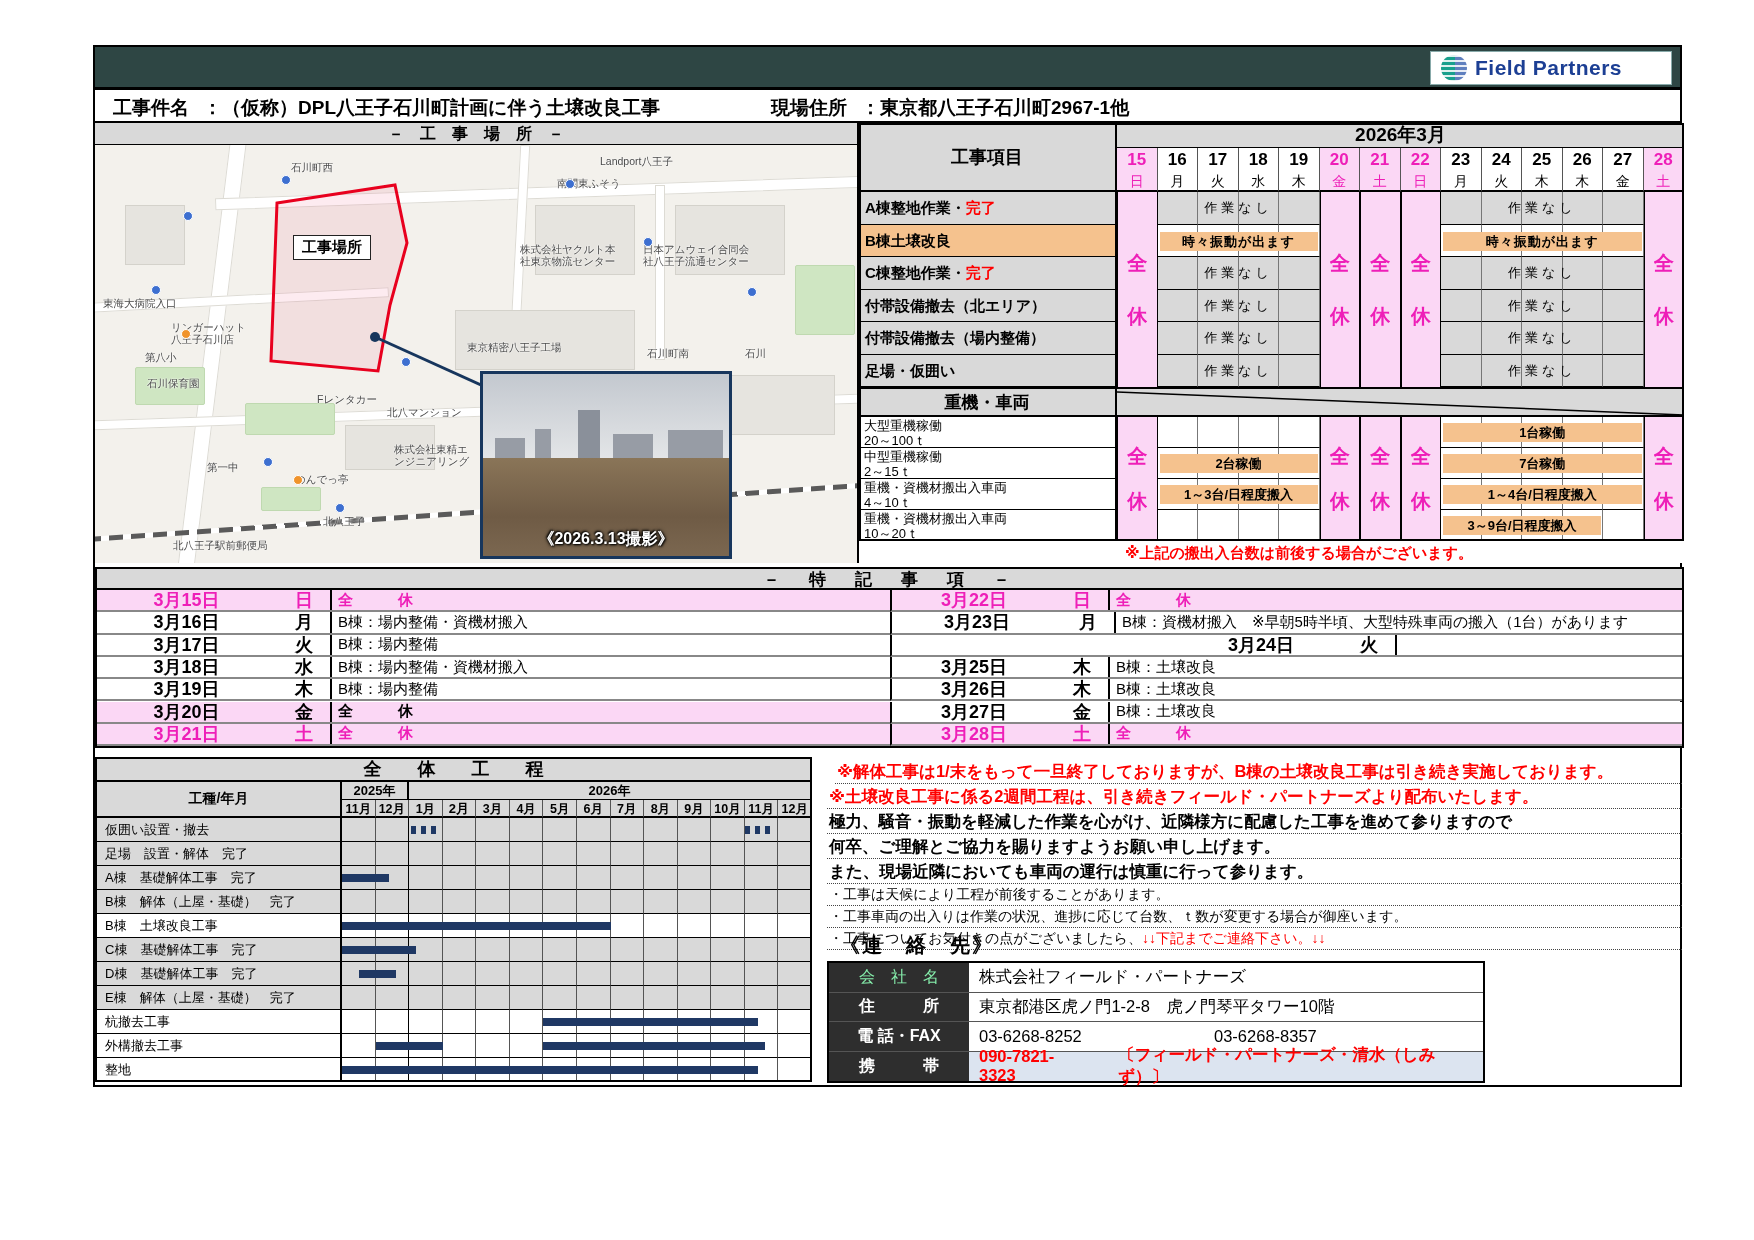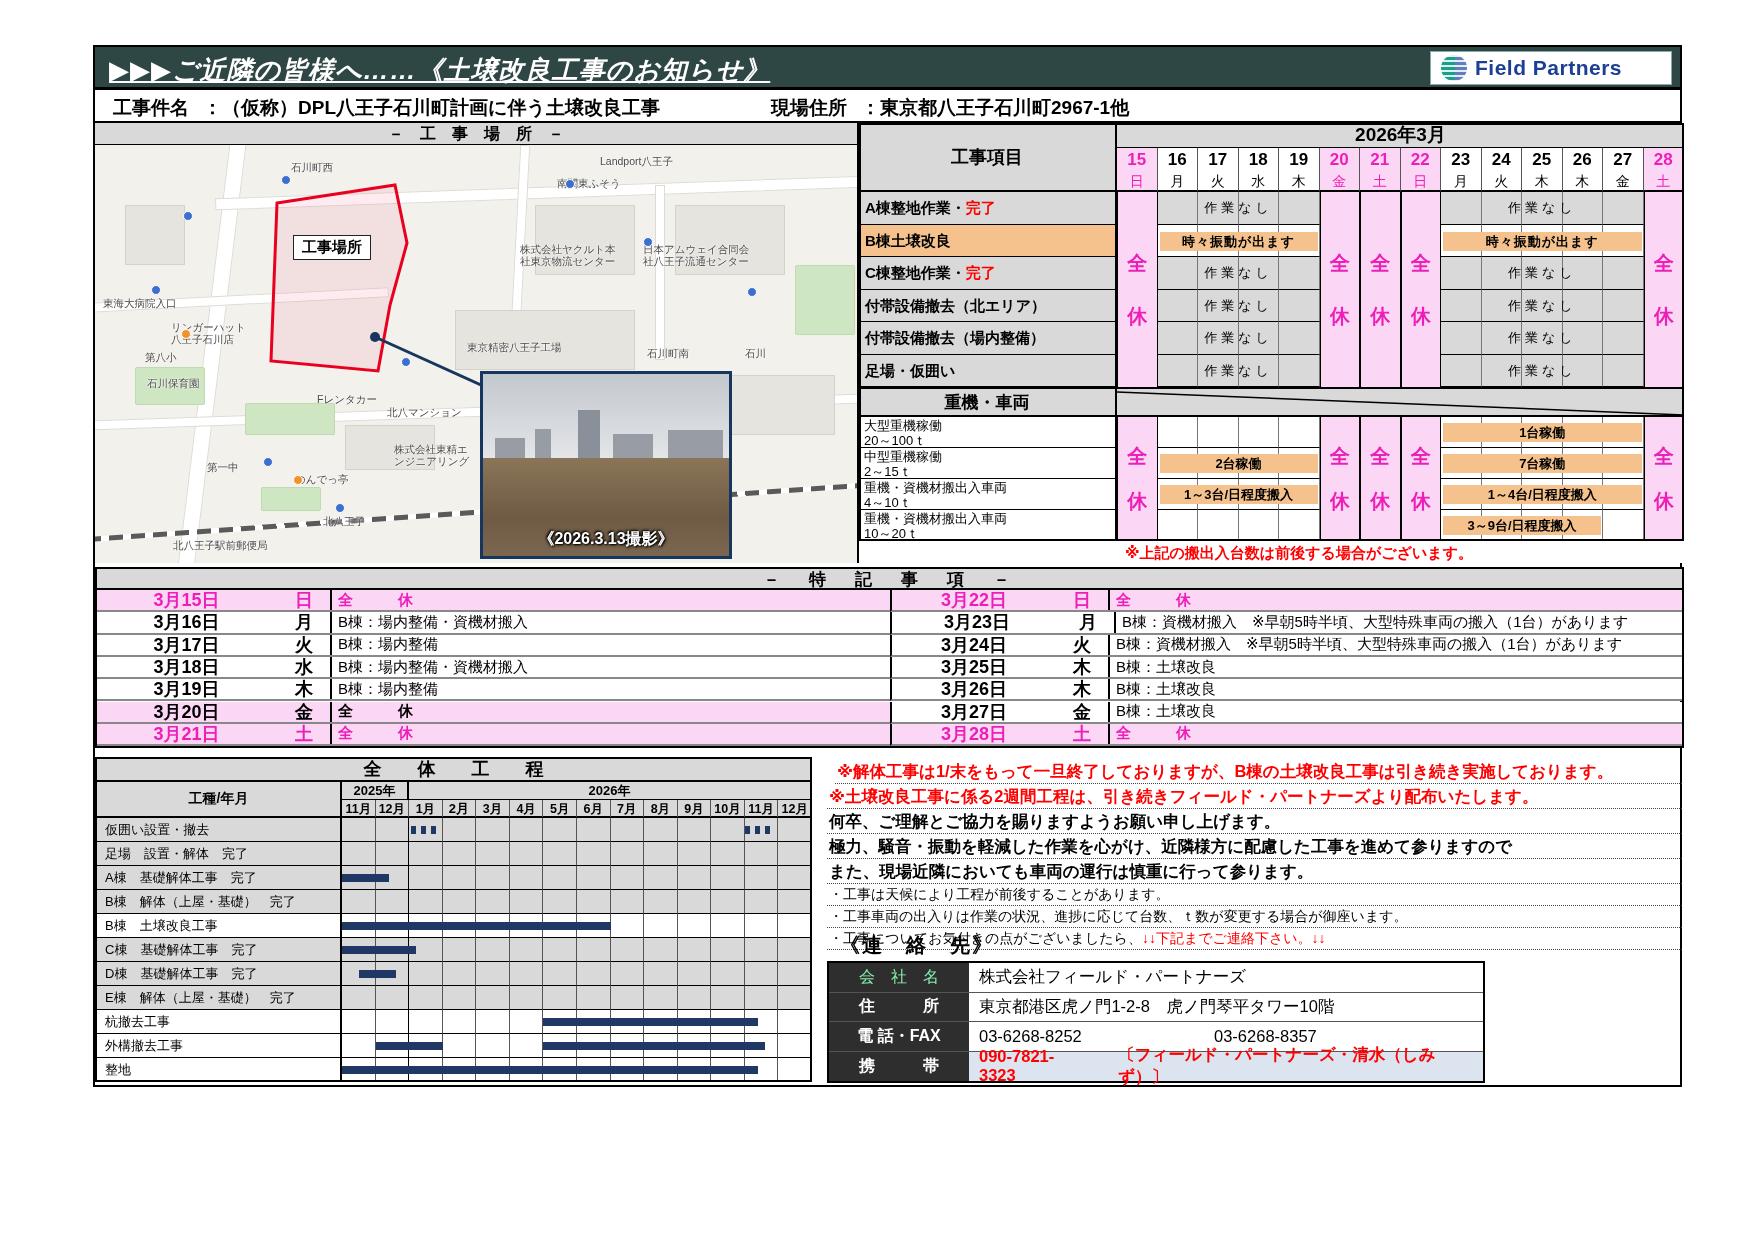--- a/index.html
+++ b/index.html
@@ -56,21 +56,20 @@
   .notices { position:absolute; left:732px; top:712px; width:855px; }
   .contact-heading { position:absolute; left:745px; top:885px; font-size:20px; font-weight:bold; letter-spacing:2px; }
   .contact { position:absolute; left:732px; top:914px; width:658px; height:122px; border:2px solid #000; }
 </style>
 </head>
 <body>
 
 <div class="page">
 
   <div class="hdr">
-    <div class="hdr-title">▶▶▶ご近隣の皆様へ……《土壌改良工事のお知らせ》</div>
     <div class="logo">
       <span class="globe"></span>
       <span class="logo-text">Field Partners</span>
     </div>
   </div>
 
   <div class="proj">
     <span class="abs lbl" style="left:18px;top:5px;">工事件名</span>
     <span class="abs" style="left:108px;top:5px;font-size:19px;font-weight:bold;">：（仮称）DPL八王子石川町計画に伴う土壌改良工事</span>
     <span class="abs lbl" style="left:676px;top:5px;">現場住所</span>
@@ -473,21 +472,21 @@
         </div>
         <div class="cell" style="position: static; flex: 1 1 0%; padding-left: 6px; font-size: 15px; font-weight: bold;">全　　　休</div>
       </div>
       <div class="cell" style="left: 795px; top: 45.3px; width: 794px; height: 22.3px; background: rgb(255, 255, 255); border-bottom: 2px solid rgb(136, 136, 136); border-left: 2px solid rgb(0, 0, 0); display: flex; align-items: center; color: rgb(0, 0, 0);">
         <div class="cell" style="position: static; width: 224px; height: 100%; border-right: 2px solid rgb(0, 0, 0); display: flex; align-items: center; flex: 0 0 auto;">
           <div class="cell" style="position: static; flex: 1 1 0%; text-align: center; font-size: 18px; font-weight: bold;">3月23日</div>
           <div class="cell" style="position: static; width: 52px; text-align: center; font-size: 18px; font-weight: bold;">月</div>
         </div>
         <div class="cell" style="position: static; flex: 1 1 0%; padding-left: 6px; font-size: 15px; font-weight: normal;">B棟：資機材搬入　※早朝5時半頃、大型特殊車両の搬入（1台）があります</div>
       </div>
-      <div class="cell" style="left: 795px; top: 67.6px; width: 794px; height: 22.3px; background: rgb(255, 255, 255); border-bottom: 2px solid rgb(136, 136, 136); border-left: 2px solid rgb(0, 0, 0); display: flex; align-items: center; color: rgb(0, 0, 0);">
+      <div class="cell" style="left: 795px; top: 67.6px; width: 794px; height: 22.3px; background: rgb(255, 255, 255); border-bottom: 2px solid rgb(136, 136, 136); border-left: 2px solid rgb(0, 0, 0); display: flex; align-items: center; color: rgb(0, 0, 0); flex-direction: column;">
         <div class="cell" style="position: static; width: 218px; height: 100%; border-right: 2px solid rgb(0, 0, 0); display: flex; align-items: center; flex: 0 0 auto;">
           <div class="cell" style="position: static; flex: 1 1 0%; text-align: center; font-size: 18px; font-weight: bold;">3月24日</div>
           <div class="cell" style="position: static; width: 52px; text-align: center; font-size: 18px; font-weight: bold;">火</div>
         </div>
         <div class="cell" style="position: static; flex: 1 1 0%; padding-left: 6px; font-size: 15px; font-weight: normal;">B棟：資機材搬入　※早朝5時半頃、大型特殊車両の搬入（1台）があります</div>
       </div>
       <div class="cell" style="left: 795px; top: 89.9px; width: 794px; height: 22.3px; background: rgb(255, 255, 255); border-bottom: 2px solid rgb(136, 136, 136); border-left: 2px solid rgb(0, 0, 0); display: flex; align-items: center; color: rgb(0, 0, 0);">
         <div class="cell" style="position: static; width: 218px; height: 100%; border-right: 2px solid rgb(0, 0, 0); display: flex; align-items: center; flex: 0 0 auto;">
           <div class="cell" style="position: static; flex: 1 1 0%; text-align: center; font-size: 18px; font-weight: bold;">3月25日</div>
           <div class="cell" style="position: static; width: 52px; text-align: center; font-size: 18px; font-weight: bold;">木</div>
@@ -711,22 +710,22 @@
       <div class="cell" style="left: 616.27px; top: 301px; width: 33.57px; height: 24px; background: rgb(255, 255, 255); border-right: 1px solid rgb(85, 85, 85); border-bottom: 1.5px solid rgb(0, 0, 0);"></div>
       <div class="cell" style="left: 649.84px; top: 301px; width: 33.57px; height: 24px; background: rgb(255, 255, 255); border-right: 1px solid rgb(85, 85, 85); border-bottom: 1.5px solid rgb(0, 0, 0);"></div>
       <div class="cell" style="left: 683.41px; top: 301px; width: 33.57px; height: 24px; background: rgb(255, 255, 255); border-right: 1px solid rgb(85, 85, 85); border-bottom: 1.5px solid rgb(0, 0, 0);"></div>
       <div class="cell" style="left: 247px; top: 309px; width: 416.268px; height: 8px; z-index: 3; background: rgb(31, 56, 100);"></div>
       <div class="frame" style="left: 0px; top: 0px; width: 717px; height: 325px;"></div>
     </div>
 
   <div class="notices" id="notices">
       <div style="border-bottom: 1.5px dotted rgb(68, 68, 68); padding: 2px; font-size: 16.5px; font-weight: bold; line-height: 20px; color: rgb(255, 0, 0); margin-left: 8px;"><span>※解体工事は1/末をもって一旦終了しておりますが、B棟の土壌改良工事は引き続き実施しております。</span></div>
       <div style="border-bottom: 1.5px dotted rgb(68, 68, 68); padding: 2px; font-size: 16.5px; font-weight: bold; line-height: 20px; color: rgb(255, 0, 0);"><span>※土壌改良工事に係る2週間工程は、引き続きフィールド・パートナーズより配布いたします。</span></div>
+      <div style="border-bottom: 1.5px dotted rgb(68, 68, 68); padding: 2px; font-size: 16.5px; font-weight: bold; line-height: 20px; color: rgb(0, 0, 0);"><span>極力、騒音・振動を軽減した作業を心がけ、近隣様方に配慮した工事を進めて参りますので</span></div>
       <div style="border-bottom: 1.5px dotted rgb(68, 68, 68); padding: 2px; font-size: 16.5px; font-weight: bold; line-height: 20px; color: rgb(0, 0, 0);"><span>何卒、ご理解とご協力を賜りますようお願い申し上げます。</span></div>
-      <div style="border-bottom: 1.5px dotted rgb(68, 68, 68); padding: 2px; font-size: 16.5px; font-weight: bold; line-height: 20px; color: rgb(0, 0, 0);"><span>極力、騒音・振動を軽減した作業を心がけ、近隣様方に配慮した工事を進めて参りますので</span></div>
       <div style="border-bottom: 1.5px dotted rgb(68, 68, 68); padding: 2px; font-size: 16.5px; font-weight: bold; line-height: 20px; color: rgb(0, 0, 0);"><span>また、現場近隣においても車両の運行は慎重に行って参ります。</span></div>
       <div style="border-bottom: 1.5px dotted rgb(68, 68, 68); padding: 2px; font-size: 14px; line-height: 17px; color: rgb(0, 0, 0);"><span>・工事は天候により工程が前後することがあります。</span></div>
       <div style="border-bottom: 1.5px dotted rgb(68, 68, 68); padding: 2px; font-size: 14px; line-height: 17px; color: rgb(0, 0, 0);"><span>・工事車両の出入りは作業の状況、進捗に応じて台数、ｔ数が変更する場合が御座います。</span></div>
       <div style="border-bottom: 1.5px dotted rgb(68, 68, 68); padding: 2px; font-size: 14px; line-height: 17px; color: rgb(0, 0, 0);"><span>・工事についてお気付きの点がございましたら、</span><span style="color: rgb(255, 0, 0);">↓↓下記までご連絡下さい。↓↓</span></div>
     </div>
   <div class="contact-heading">《連　絡　先》</div>
   <div class="contact" id="contact">
       <div style="display: flex; height: 29.5px; border-bottom: 1px solid rgb(85, 85, 85);">
         <div style="width: 140px; background: rgb(46, 46, 46); color: #86efac; font-size: 16px; font-weight: normal; display: flex; align-items: center; justify-content: center; flex: 0 0 auto;">会　社　名</div>
         <div style="flex: 1 1 0%; display: flex; align-items: center; padding-left: 10px; font-size: 16.5px; position: relative;">

